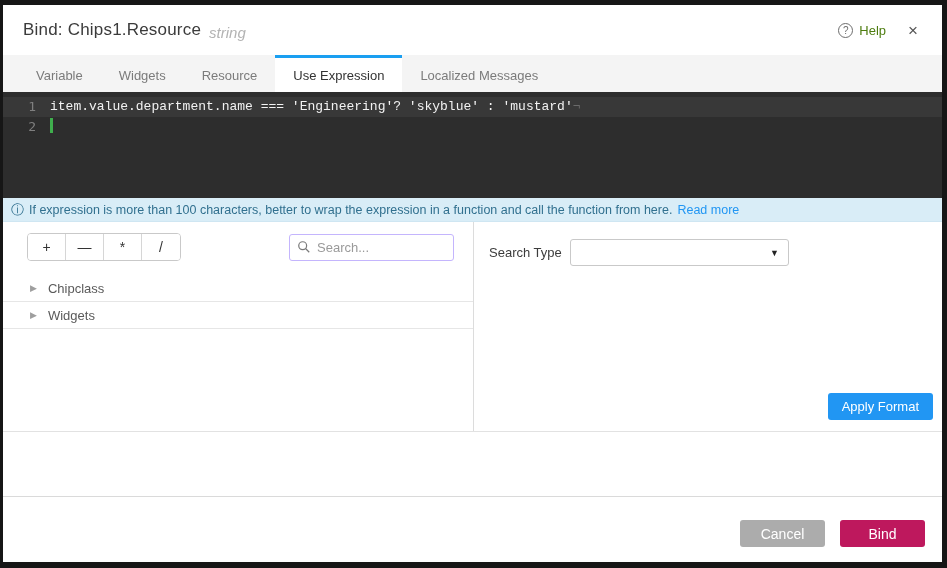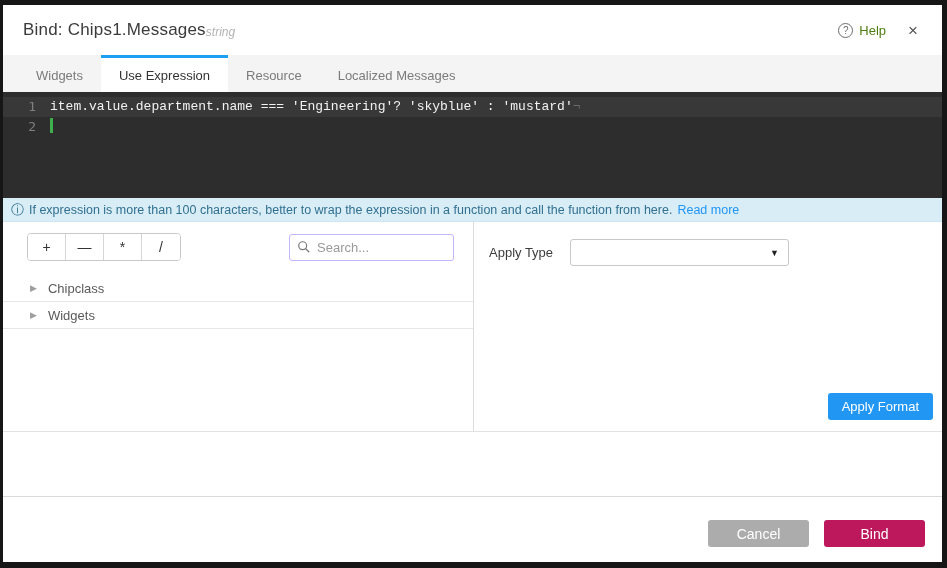--- a/index.html
+++ b/index.html
@@ -18,21 +18,21 @@
     display:flex; flex-direction:column;
   }
 
   
   .header {
     height:50px; flex:0 0 50px;
     display:flex; align-items:center;
     padding:0 20px;
   }
   .title { font-size:17px; color:#3b3b3b; font-weight:500; letter-spacing:.2px; }
-  .type-label { font-size:12px; color:#b3b3b3; font-style:italic; margin-left:0; padding-top:4px; }
+  .type-label { font-size:15px; color:#b3b3b3; font-style:italic; margin-left:8px; padding-top:4px; }
   .header-right { margin-left:auto; display:flex; align-items:center; gap:18px; }
   .help { display:flex; align-items:center; gap:6px; cursor:pointer; }
   .help-icon {
     width:15px; height:15px; border:1px solid #6d6d6d; border-radius:50%;
     color:#6d6d6d; font-size:10px; display:flex; align-items:center; justify-content:center;
   }
   .help-label { font-size:13px; color:#4d7c0f; }
   .close { font-size:17px; color:#555; cursor:pointer; line-height:1; padding:2px 4px; }
 
   
@@ -169,50 +169,51 @@
   }
 
   
   .spacer { height:65px; flex:0 0 65px; border-bottom:1px solid #dadada; }
   .footer {
     flex:1;
     display:flex; justify-content:flex-end; align-items:flex-start;
     padding:23px 17px 0 0; gap:15px;
   }
   .btn {
-    width:101px; height:27px;
+    width:85px; height:27px;
     border:none; border-radius:3px;
     font-size:14px; color:#ffffff;
     font-family:"Liberation Sans", sans-serif;
     cursor:pointer;
   }
   .btn-cancel { background:#acacac; }
   .btn-bind { background:#be185d; }
 </style>
 </head>
 <body>
 
 <div class="dialog">
 
   <div class="header">
-    <span class="title">Bind: Chips1.Messages</span>
+    <span class="title">Bind: Chips1.Resource</span>
     <span class="type-label">string</span>
     <div class="header-right">
       <div class="help">
         <span class="help-icon">?</span>
         <span class="help-label">Help</span>
       </div>
       <span class="close">×</span>
     </div>
   </div>
 
   <div class="tabbar">
+    <div class="tab">Variable</div>
     <div class="tab">Widgets</div>
+    <div class="tab">Resource</div>
     <div class="tab active">Use Expression</div>
-    <div class="tab">Resource</div>
     <div class="tab">Localized Messages</div>
   </div>
 
   <div class="editor">
     <div class="code-line highlight">
       <span class="gutter">1</span>
       <span class="code-text"><span>item.value.department.name === 'Engineering'? 'skyblue' : 'mustard'</span><span class="trail-mark">¬</span></span>
     </div>
     <div class="code-line">
       <span class="gutter">2</span>
@@ -251,21 +252,21 @@
         </div>
         <div class="tree-row">
           <span class="tree-caret">▶</span>
           <span>Widgets</span>
         </div>
       </div>
     </div>
 
     <div class="right-panel">
       <div class="format-row">
-        <span class="format-label">Apply Type</span>
+        <span class="format-label">Search Type</span>
         <div class="format-select">
           <span></span>
           <span class="select-arrow">▼</span>
         </div>
       </div>
       <button class="apply-btn">Apply Format</button>
     </div>
 
   </div>
 

